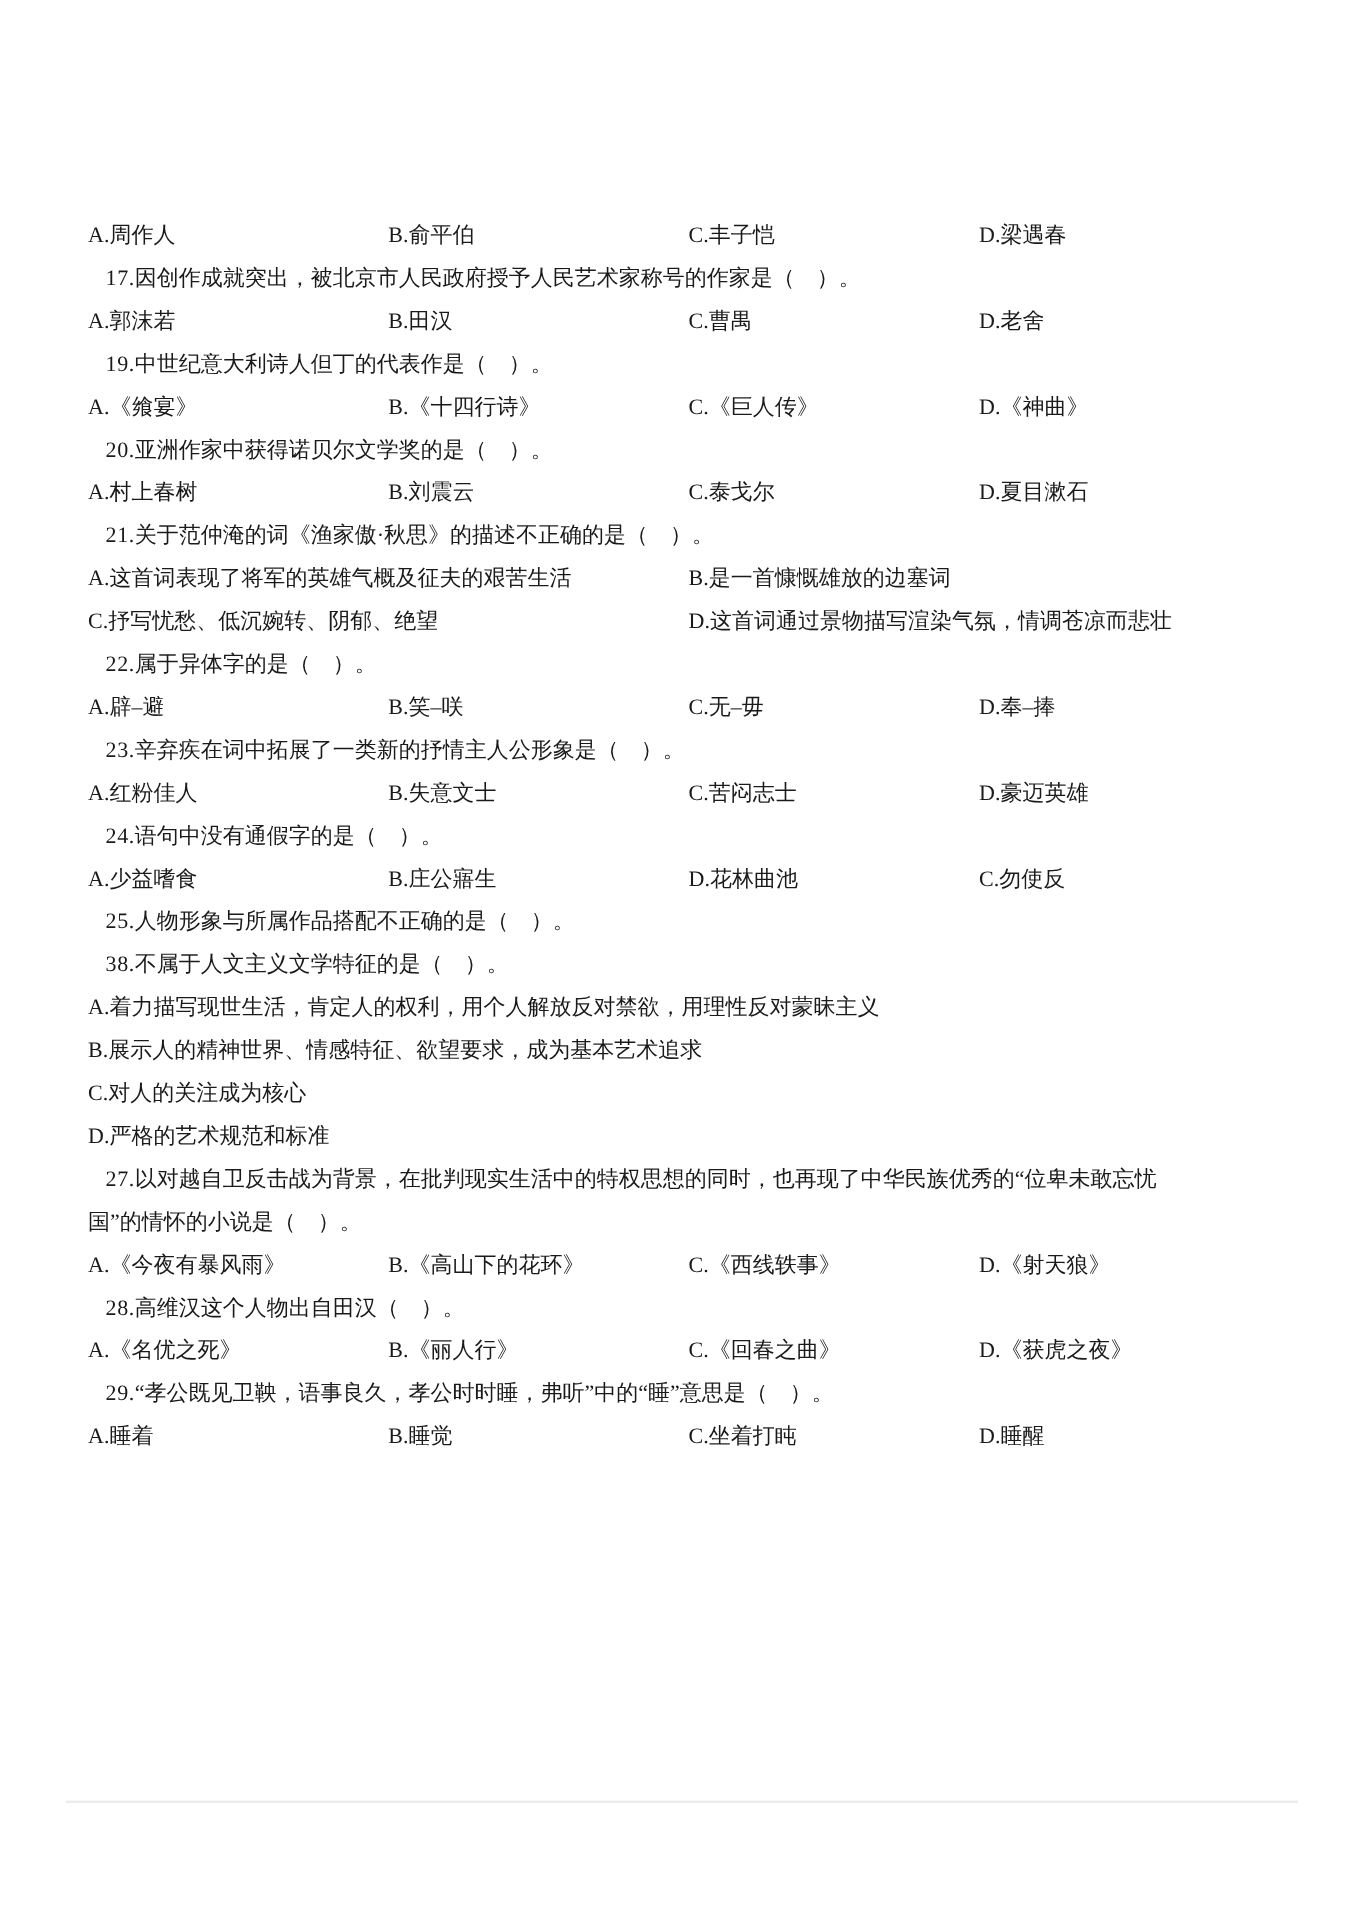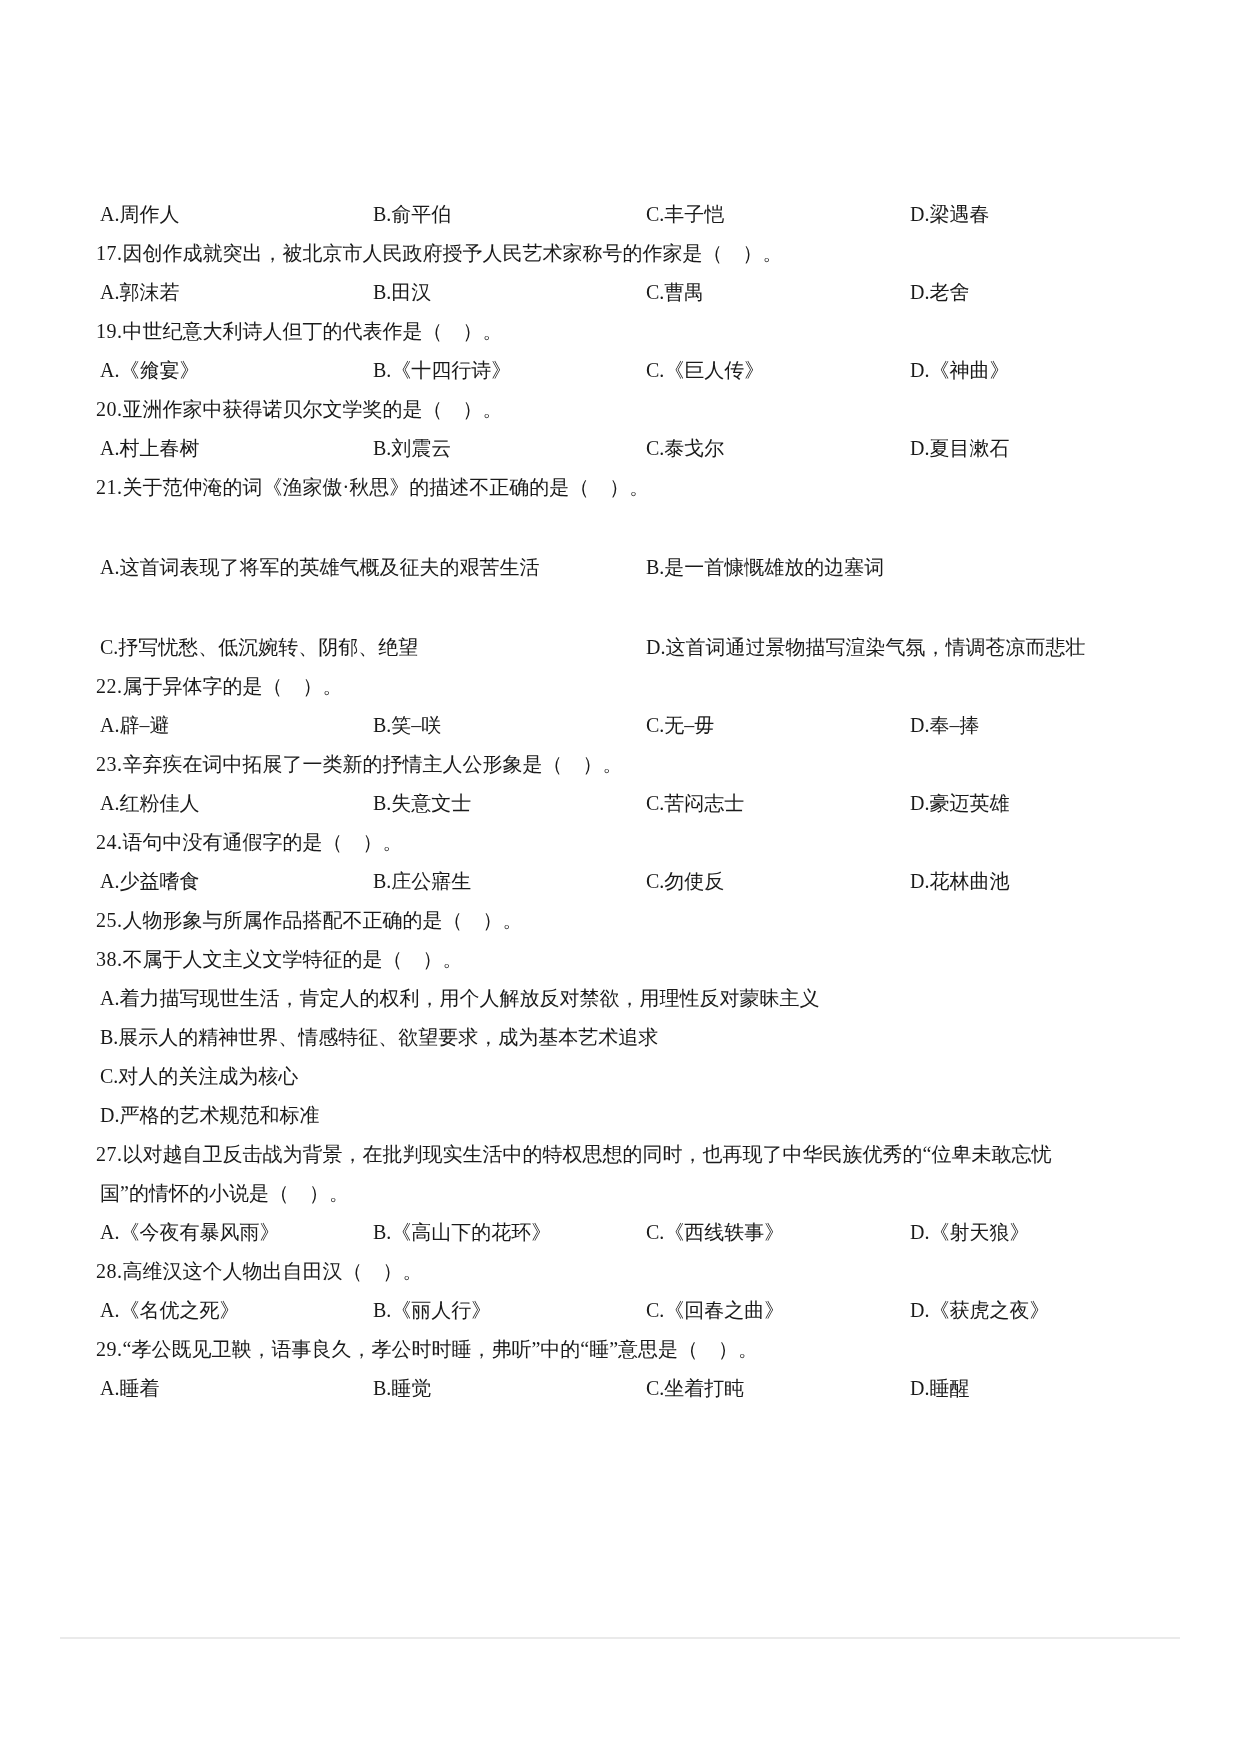--- a/index.html
+++ b/index.html
@@ -8,24 +8,24 @@
     width:1240px;height:1754px;
     background:#ffffff;
     box-sizing:border-box;
     padding-top:202px;
     font-family:"Liberation Serif","DejaVu Serif",serif;
     color:#1a1a1a;
     font-size:20px;
     line-height:25px;
     overflow:hidden;
   }
-  .row{height:39px;padding-left:100px;white-space:nowrap;}
+  .row{height:39px;padding-left:80px;white-space:nowrap;}
   .row.stem{padding-left:96px;}
   .row4{display:grid;grid-template-columns:273px 273px 264px auto;}
-  .row2{display:grid;grid-template-columns:546px auto;margin-top:41px;}
+  .row2{display:grid;grid-template-columns:546px auto;}
   .qnum{letter-spacing:0.5px;}
   .divider{
     position:absolute;left:60px;top:1637px;
     width:1120px;height:2px;background:#eaeaea;
   }
 </style>
 </head>
 <body>
 
 <div class="page">
@@ -100,22 +100,22 @@
       <span>C.苦闷志士</span>
       <span>D.豪迈英雄</span>
     </div>
   </div>
 
   <div>
     <div class="row stem"><span class="qnum">24.</span><span>语句中没有通假字的是（　）。</span></div>
     <div class="row row4">
       <span>A.少益嗜食</span>
       <span>B.庄公寤生</span>
+      <span>D.花林曲池</span>
       <span>C.勿使反</span>
-      <span>D.花林曲池</span>
     </div>
   </div>
 
   <div>
     <div class="row stem"><span class="qnum">25.</span><span>人物形象与所属作品搭配不正确的是（　）。</span></div>
   </div>
 
   <div>
     <div class="row stem"><span class="qnum">38.</span><span>不属于人文主义文学特征的是（　）。</span></div>
     <div class="row">A.着力描写现世生活，肯定人的权利，用个人解放反对禁欲，用理性反对蒙昧主义</div>

